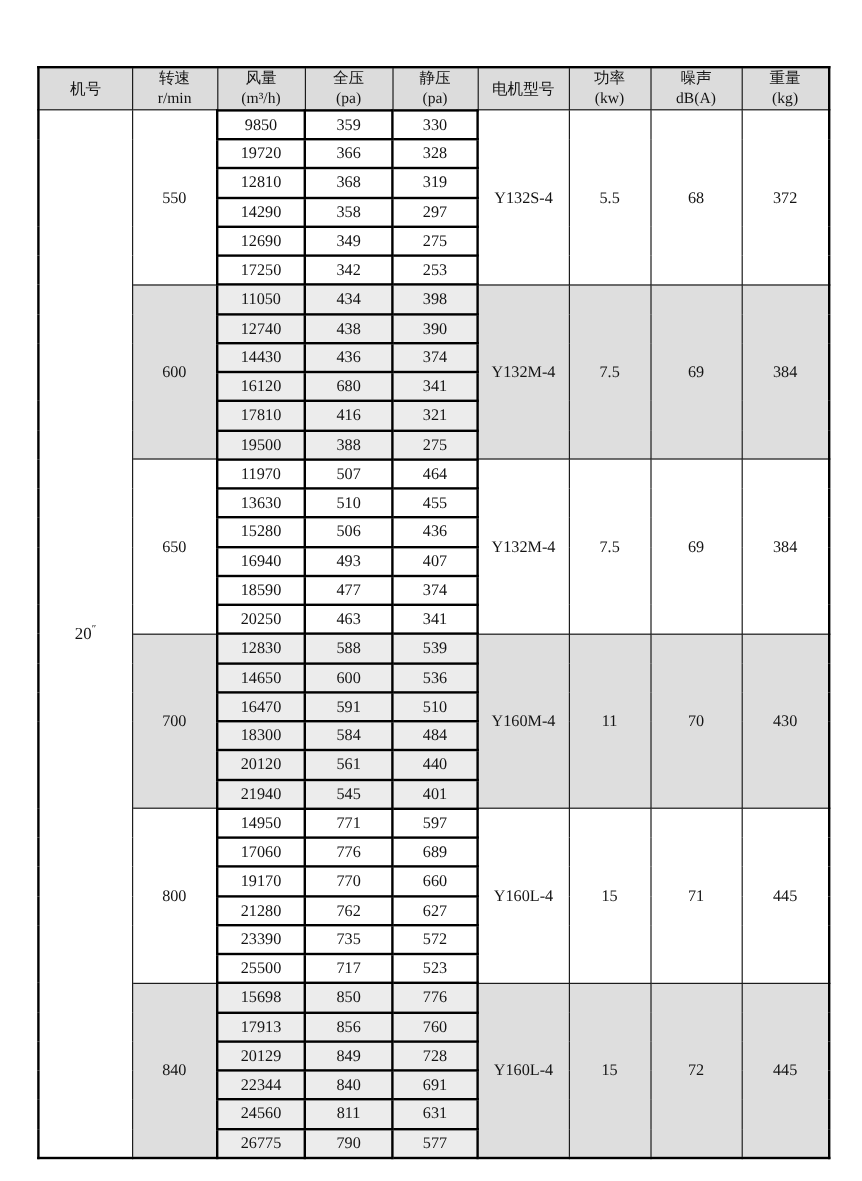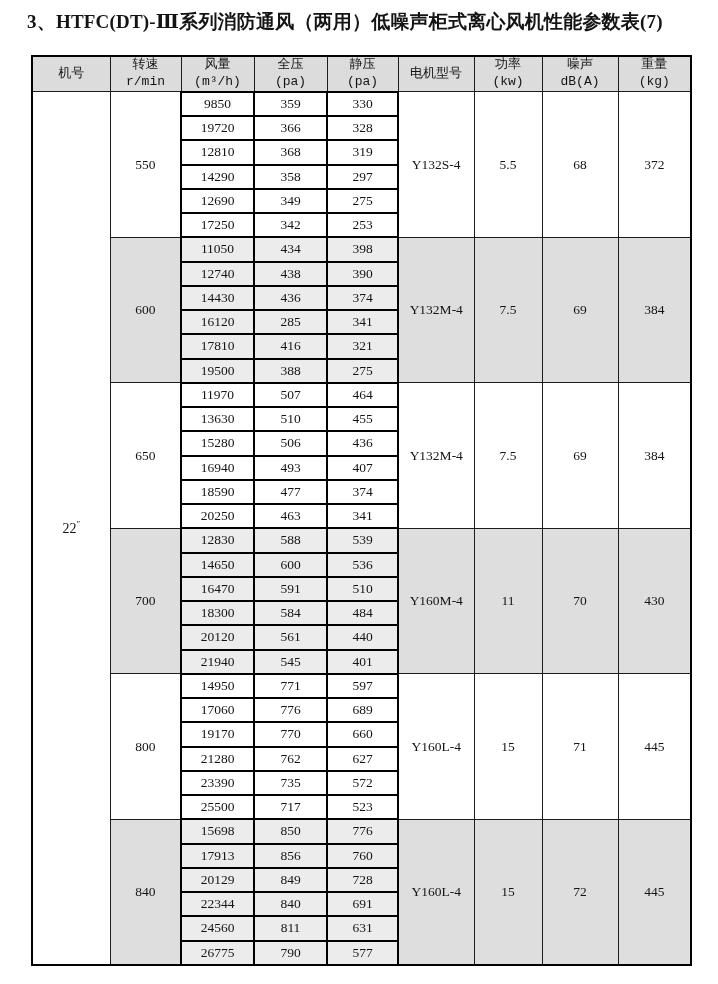--- a/index.html
+++ b/index.html
@@ -24,36 +24,35 @@
     border:2px solid var(--border);
   }
   col.w0{width:78px;} col.w1{width:71px;} col.w2{width:73px;}
   col.w3{width:73px;} col.w4{width:71px;} col.w5{width:76px;}
   col.w6{width:68px;} col.w7{width:76px;} col.w8{width:73px;}
   th,td{
     border:1px solid var(--line);
     text-align:center;vertical-align:middle;padding:0;
     font-size:13px;font-weight:normal;
   }
-  thead tr{height:28px;font-family:Liberation Mono, monospace;}
+  thead tr{height:28px;}
   thead th{background:var(--header-bg);line-height:1.3;}
   tbody tr{height:24.25px;}
   td.num-cell{border:2px solid var(--border);background:#ffffff;font-size:13.5px;}
   td.num-cell.shaded-light{background:var(--shaded-light);}
   td.merged{background:#ffffff;font-size:13.5px;margin-top:36px;}
   td.merged.shaded{background:var(--shaded);}
   td.machine-cell{background:#ffffff;font-size:14px;}
   td.machine-cell sup{font-size:9px;vertical-align:super;}
   .hline{display:block;}
 </style>
 </head>
 <body>
 
 <div class="page">
-  <div class="title">3、HTFC(DT)-Ⅲ系列消防通风（两用）低噪声柜式离心风机性能参数表(7)</div>
 
   <table class="perf">
     <colgroup>
       <col class="w0">
         <col class="w1">
         <col class="w2">
         <col class="w3">
         <col class="w4">
       <col class="w5">
         <col class="w6">
@@ -93,21 +92,21 @@
             <span class="hline">dB(A)</span>
           </th>
           <th>
             <span class="hline">重量</span>
             <span class="hline">(kg)</span>
           </th>
         </tr>
     </thead>
     <tbody>
         <tr>
-          <td rowspan="36" class="machine-cell"><span>22</span><sup>″</sup></td>
+          <td rowspan="36" class="machine-cell"><span>20</span><sup>″</sup></td>
           <td rowspan="6" class="merged">550</td>
           <td class="num-cell">9850</td>
           <td class="num-cell">359</td>
           <td class="num-cell">330</td>
           <td rowspan="6" class="merged">Y132S-4</td>
           <td rowspan="6" class="merged">5.5</td>
           <td rowspan="6" class="merged">68</td>
           <td rowspan="6" class="merged">372</td>
         </tr>
         <tr>
@@ -150,21 +149,21 @@
           <td class="num-cell shaded-light">438</td>
           <td class="num-cell shaded-light">390</td>
         </tr>
         <tr>
           <td class="num-cell shaded-light">14430</td>
           <td class="num-cell shaded-light">436</td>
           <td class="num-cell shaded-light">374</td>
         </tr>
         <tr>
           <td class="num-cell shaded-light">16120</td>
-          <td class="num-cell shaded-light">285</td>
+          <td class="num-cell shaded-light">680</td>
           <td class="num-cell shaded-light">341</td>
         </tr>
         <tr>
           <td class="num-cell shaded-light">17810</td>
           <td class="num-cell shaded-light">416</td>
           <td class="num-cell shaded-light">321</td>
         </tr>
         <tr>
           <td class="num-cell shaded-light">19500</td>
           <td class="num-cell shaded-light">388</td>

